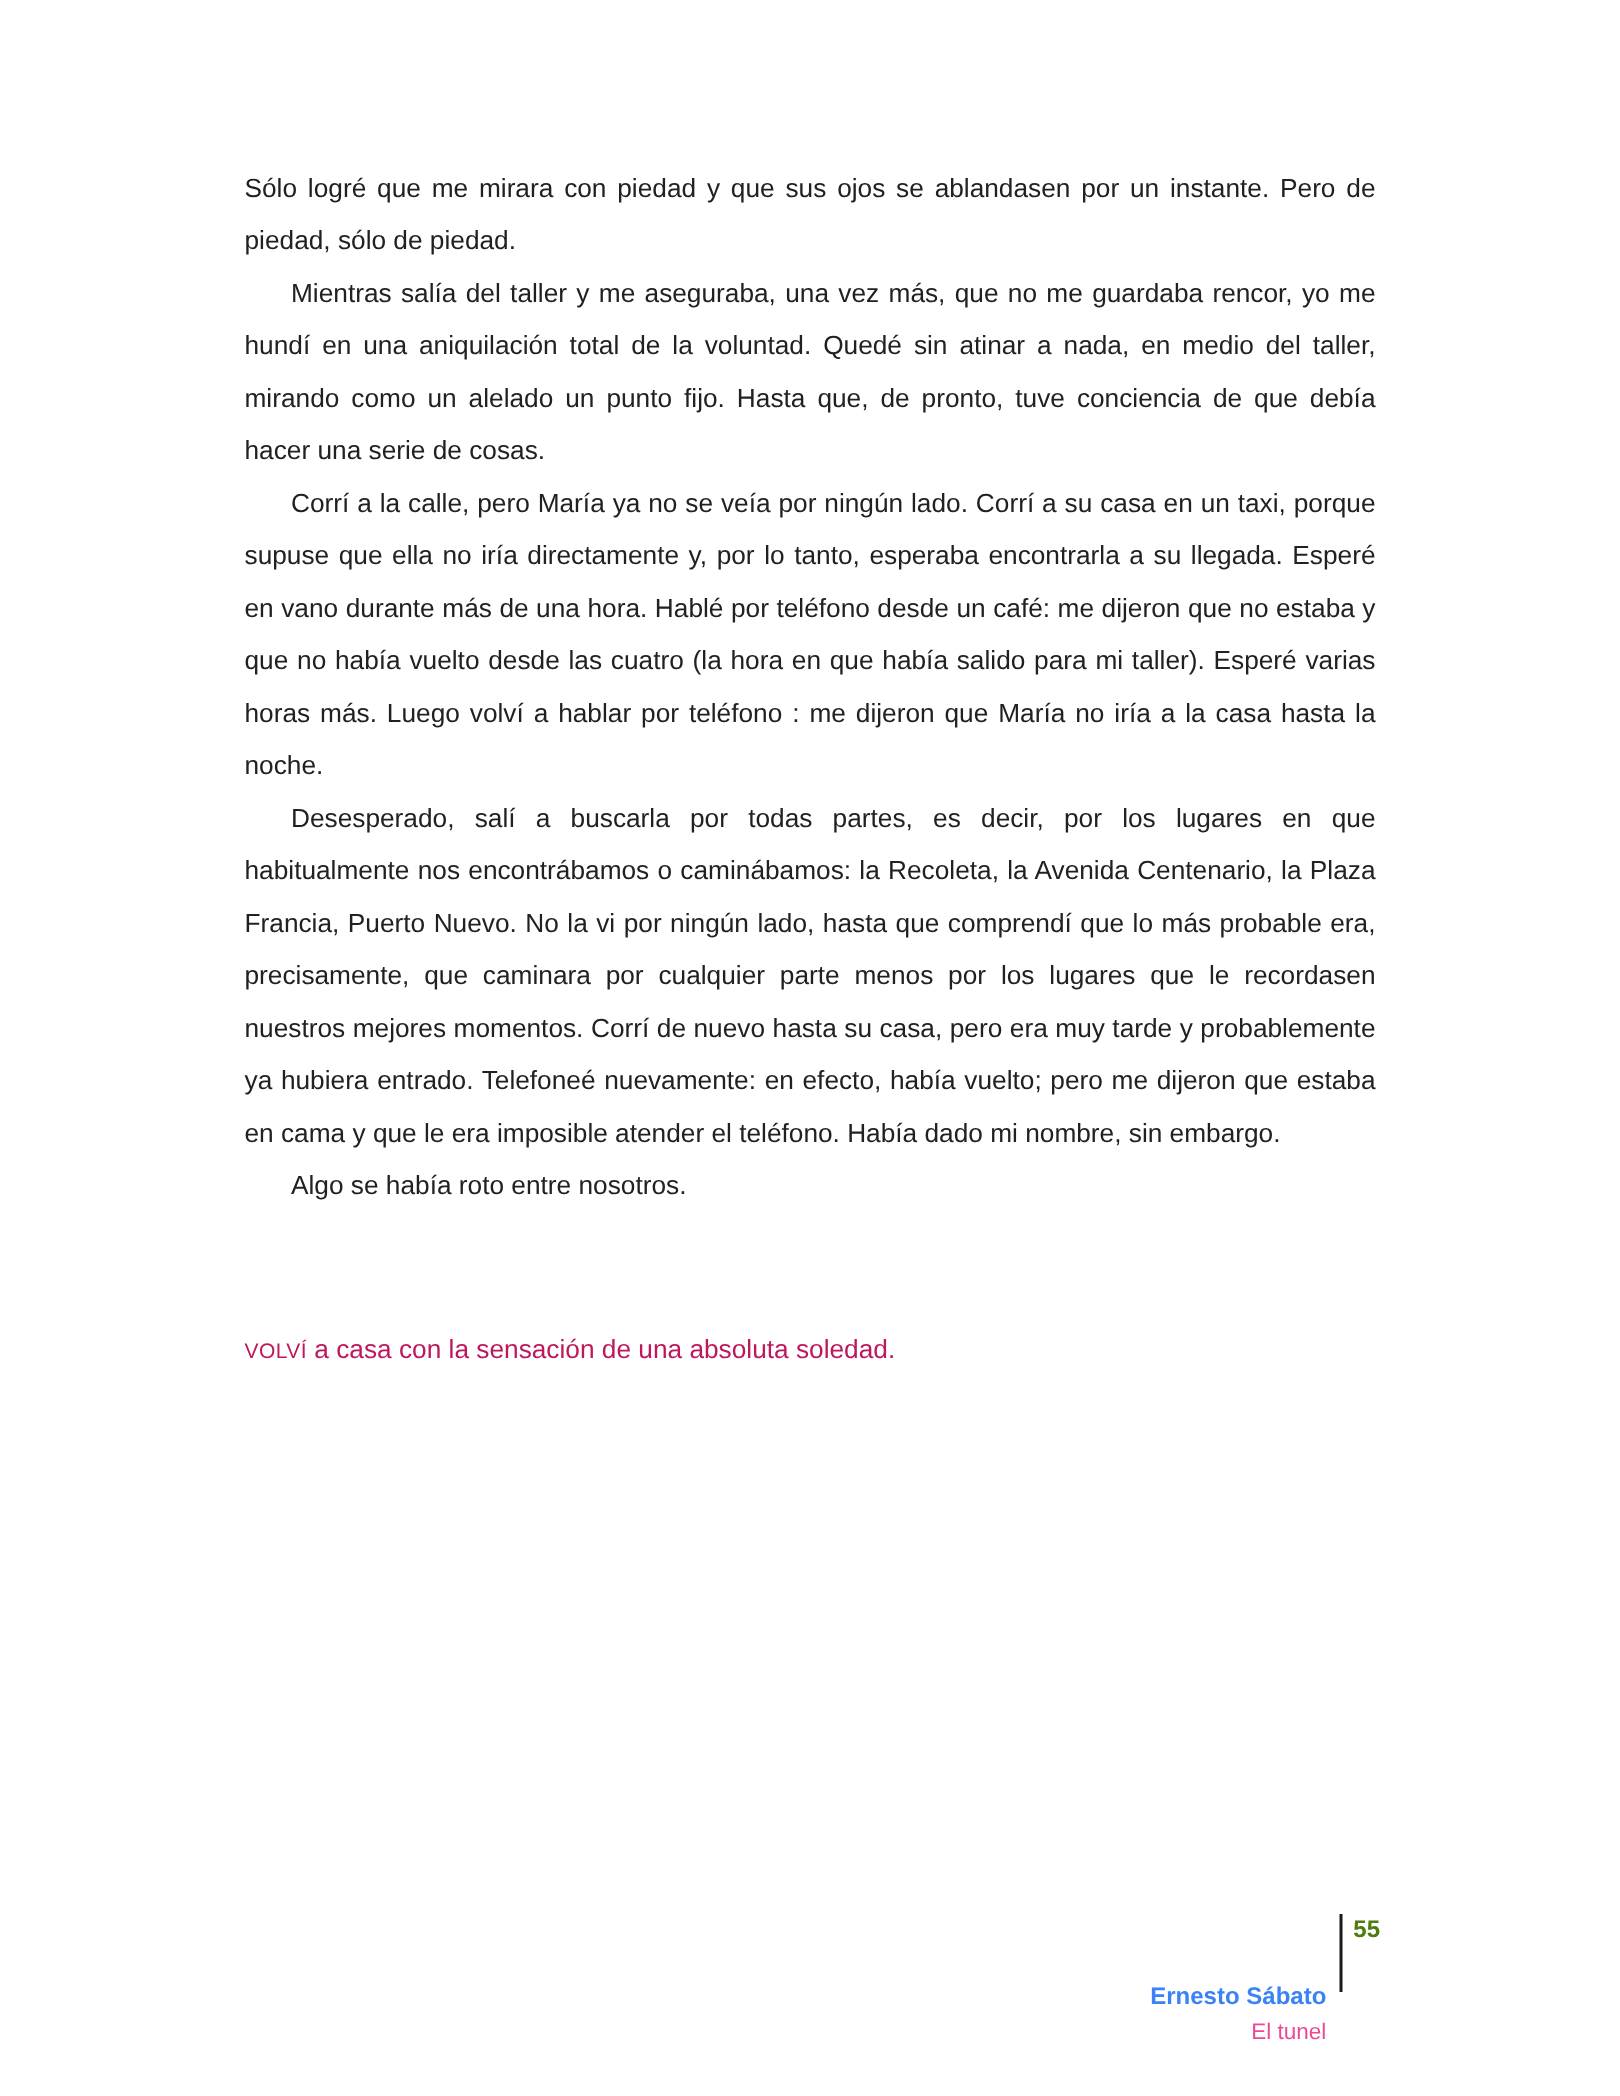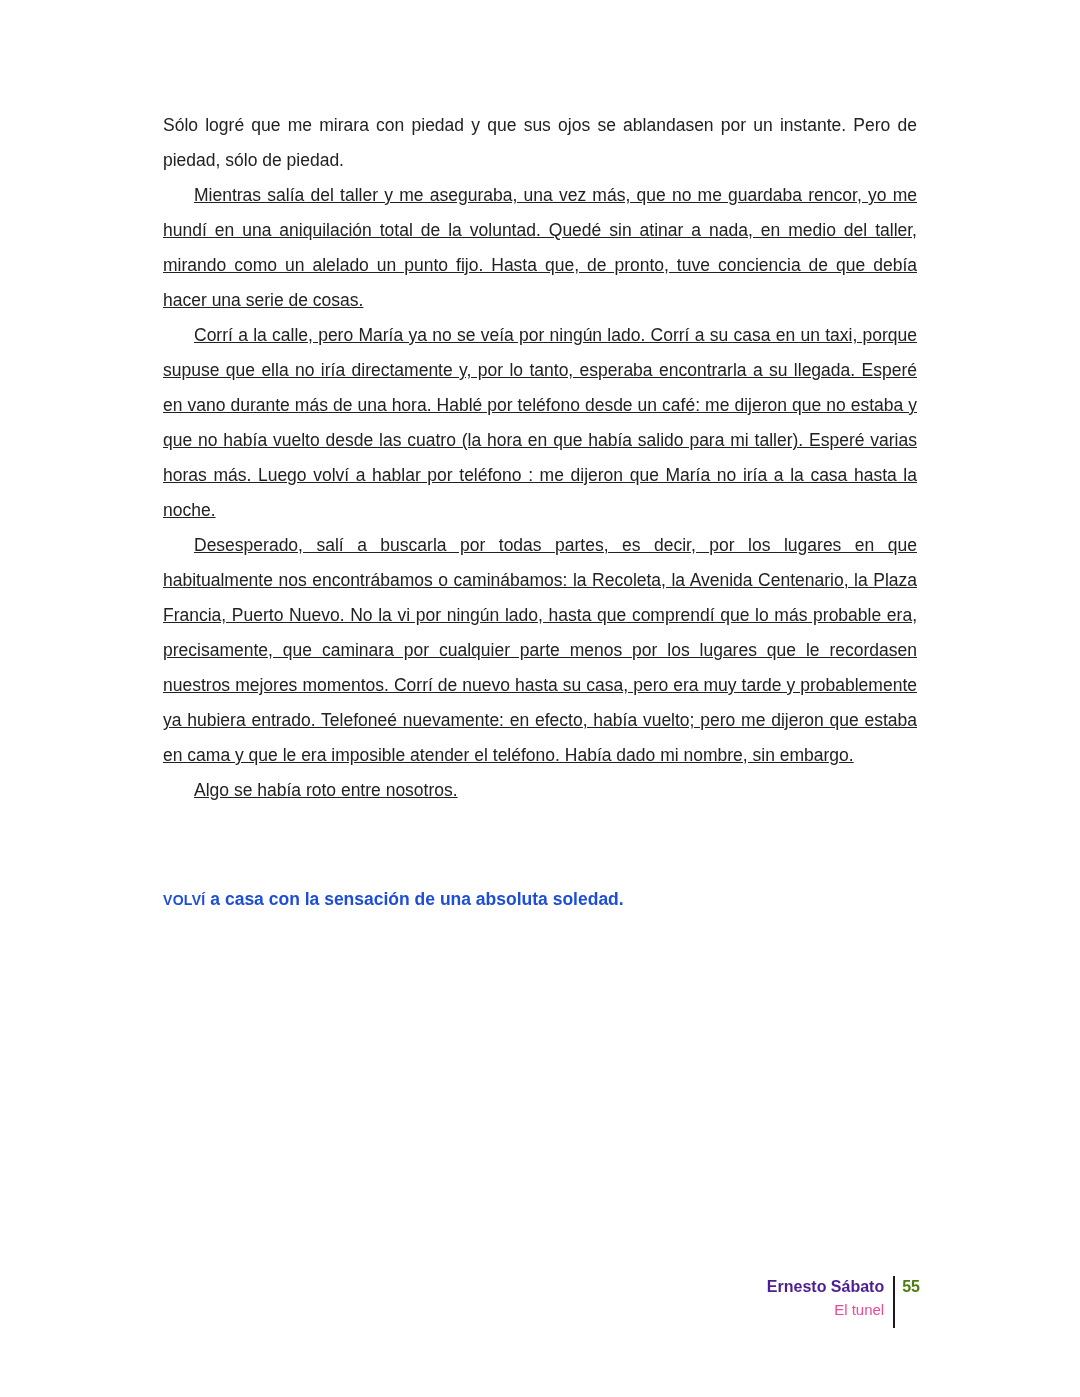--- a/index.html
+++ b/index.html
@@ -18,58 +18,58 @@
     width: 1080px;
     height: 1133px;
     padding: 108px 163px 0 163px;
   }
   p.body-par {
     font-size: 17.5px;
     line-height: 35px;
     text-align: justify;
     color: #212121;
   }
-  p.indent { text-indent: 31px; text-decoration: underline; }
+  p.indent { text-indent: 31px; }
   .chapter-heading {
     margin-top: 192px;
     text-align: center;
     font-weight: bold;
     font-size: 23px;
     line-height: 28px;
     letter-spacing: 0.5px;
     color: #111;
   }
   .chapter-opening {
     margin-top: 74px;
     font-size: 17.5px;
     line-height: 35px;
     text-align: left;
-    color: #1d4ed8;
-    font-weight: bold;
+    color: #be185d;
   }
   .chapter-opening .lead {
     font-size: 14px;
     letter-spacing: 0.3px;
   }
   .footer {
     position: absolute;
     top: 1276px;
     right: 160px;
     display: flex;
     align-items: flex-start;
   }
   .footer-left {
     text-align: right;
     padding-right: 9px;
   }
   .footer-author {
     font-weight: bold;
     font-size: 16px;
     line-height: 22px;
-    color: #4c1d95;
+    color: #3b82f6;
+    margin-top: 45px;
   }
   .footer-title {
     font-size: 15px;
     line-height: 23px;
     color: #ec4899;
   }
   .footer-divider {
     width: 2px;
     height: 52px;
     background: #1a1a1a;

